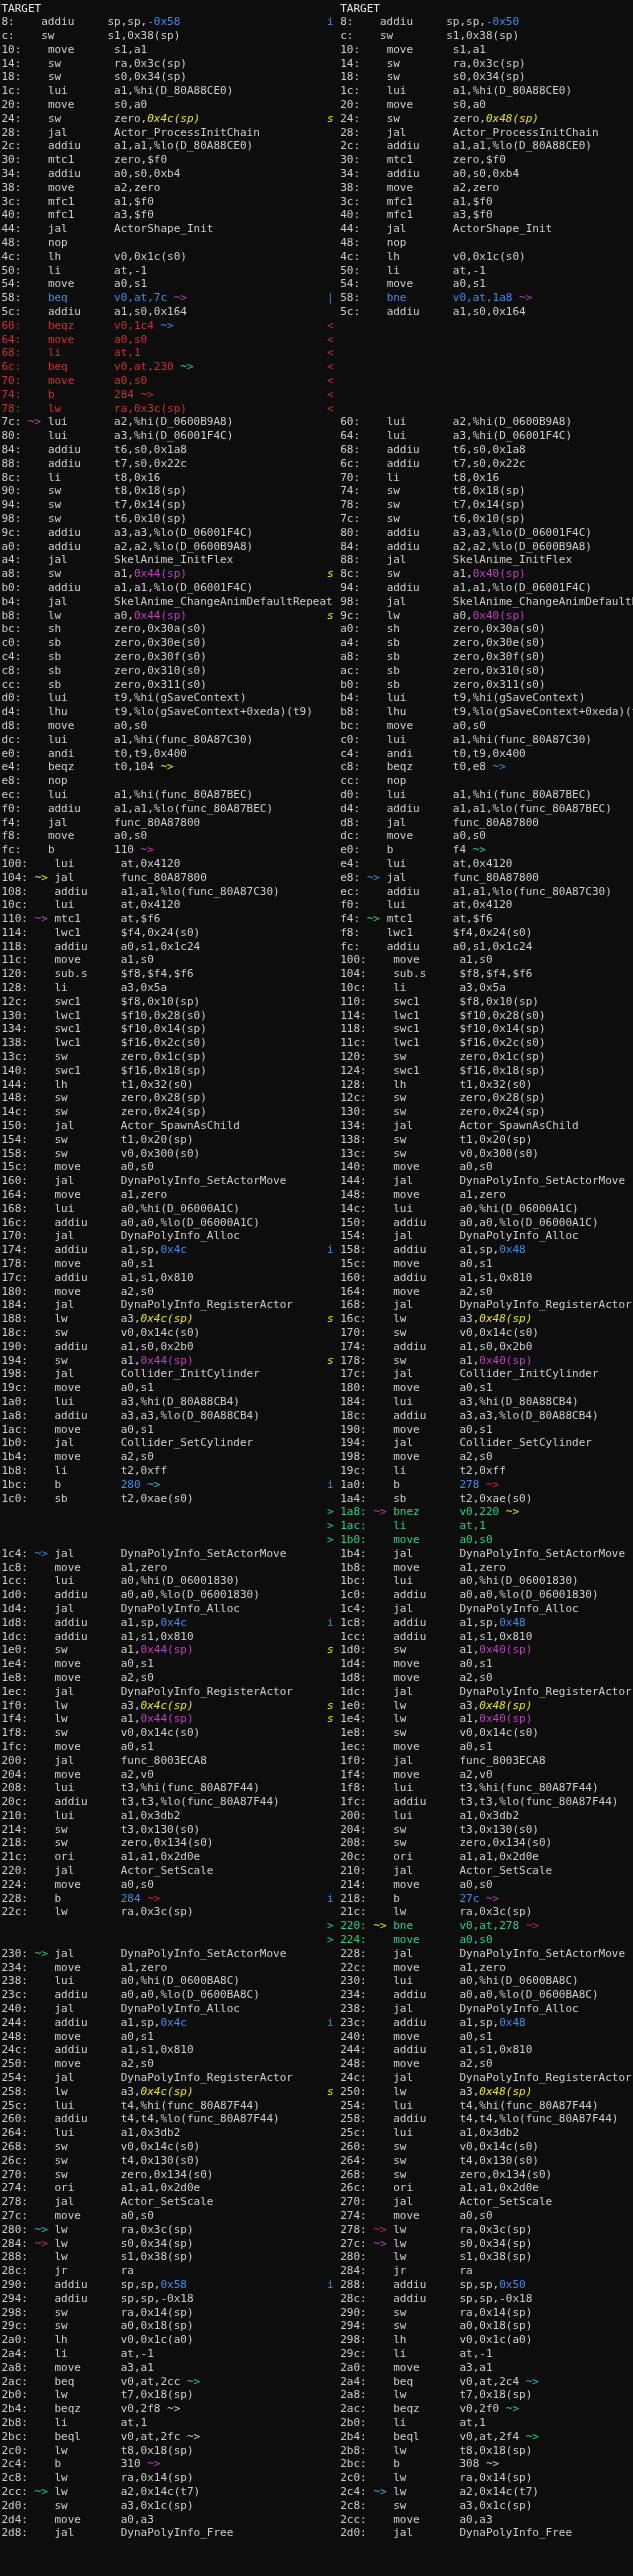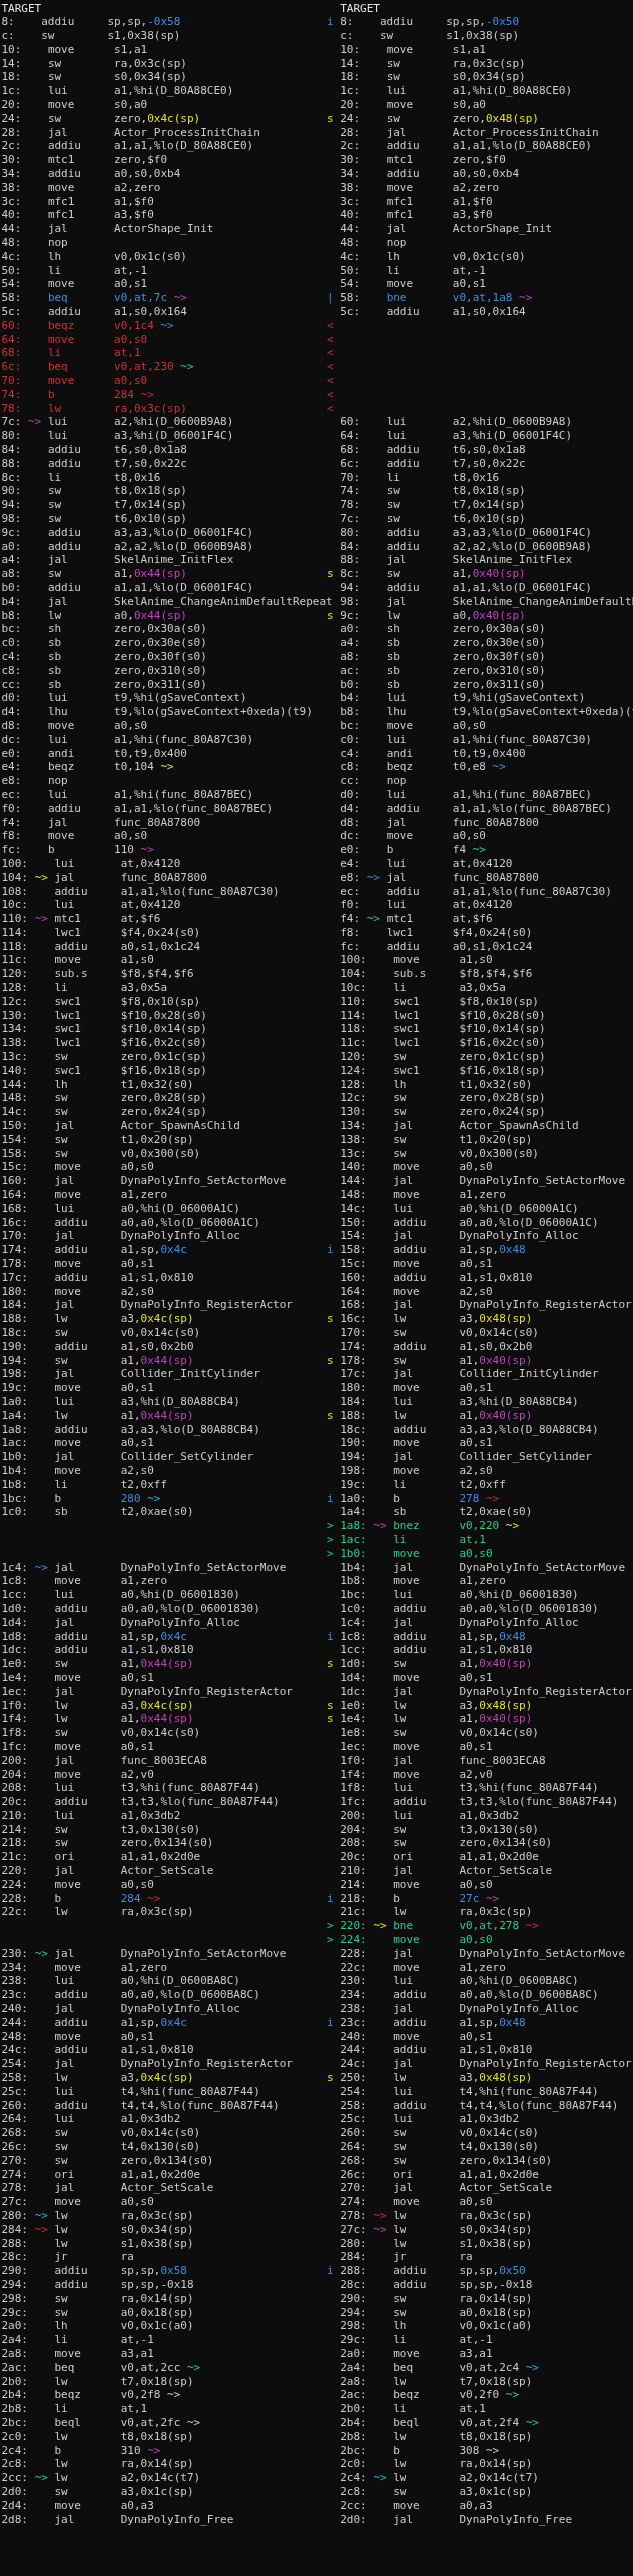--- a/index.html
+++ b/index.html
@@ -20,21 +20,21 @@
     height:13.8px;
     white-space:pre;
     color:#cccccc;
   }
   .lft{position:absolute;left:1.5px;top:0;white-space:pre;}
   .rt{position:absolute;left:327px;top:0;white-space:pre;}
   .hdr{color:#e6e6e6;}
   .c-r{color:#cd3131;}
   .c-g{color:#23d18b;}
   .c-b{color:#3b8eea;margin-top:8px;}
-  .c-y{color:#e5e510;}
+  .c-y{color:#e5e510;font-style:italic;}
   .c-m{color:#c33fc3;}
   .c-c{color:#29b8db;}
 </style>
 </head>
 <body>
 
 <div id="diff">
   <div class="row">
     <span class="lft hdr">TARGET</span>
     <span class="rt hdr">  <span>TARGET</span></span>
@@ -134,40 +134,40 @@
       <div class="row"><span class="lft"><span>17c: </span><span>   </span><span>addiu     </span><span>a1,s1,0x810</span></span><span class="rt"><span>  </span><span>160: </span><span>   </span><span>addiu     </span><span>a1,s1,0x810</span></span></div>
       <div class="row"><span class="lft"><span>180: </span><span>   </span><span>move      </span><span>a2,s0</span></span><span class="rt"><span>  </span><span>164: </span><span>   </span><span>move      </span><span>a2,s0</span></span></div>
       <div class="row"><span class="lft"><span>184: </span><span>   </span><span>jal       </span><span>DynaPolyInfo_RegisterActor</span></span><span class="rt"><span>  </span><span>168: </span><span>   </span><span>jal       </span><span>DynaPolyInfo_RegisterActor</span></span></div>
       <div class="row"><span class="lft"><span>188: </span><span>   </span><span>lw        </span><span>a3,</span><span class="c-y">0x4c(sp)</span></span><span class="rt"><span class="c-y">s </span><span>16c: </span><span>   </span><span>lw        </span><span>a3,</span><span class="c-y">0x48(sp)</span></span></div>
       <div class="row"><span class="lft"><span>18c: </span><span>   </span><span>sw        </span><span>v0,0x14c(s0)</span></span><span class="rt"><span>  </span><span>170: </span><span>   </span><span>sw        </span><span>v0,0x14c(s0)</span></span></div>
       <div class="row"><span class="lft"><span>190: </span><span>   </span><span>addiu     </span><span>a1,s0,0x2b0</span></span><span class="rt"><span>  </span><span>174: </span><span>   </span><span>addiu     </span><span>a1,s0,0x2b0</span></span></div>
       <div class="row"><span class="lft"><span>194: </span><span>   </span><span>sw        </span><span>a1,</span><span class="c-m">0x44(sp)</span></span><span class="rt"><span class="c-y">s </span><span>178: </span><span>   </span><span>sw        </span><span>a1,</span><span class="c-m">0x40(sp)</span></span></div>
       <div class="row"><span class="lft"><span>198: </span><span>   </span><span>jal       </span><span>Collider_InitCylinder</span></span><span class="rt"><span>  </span><span>17c: </span><span>   </span><span>jal       </span><span>Collider_InitCylinder</span></span></div>
       <div class="row"><span class="lft"><span>19c: </span><span>   </span><span>move      </span><span>a0,s1</span></span><span class="rt"><span>  </span><span>180: </span><span>   </span><span>move      </span><span>a0,s1</span></span></div>
       <div class="row"><span class="lft"><span>1a0: </span><span>   </span><span>lui       </span><span>a3,%hi(D_80A88CB4)</span></span><span class="rt"><span>  </span><span>184: </span><span>   </span><span>lui       </span><span>a3,%hi(D_80A88CB4)</span></span></div>
-      <div class="row"><span class="lft"><span>1a4: </span><span>   </span><span>lw        </span><span>a1,</span><span class="c-m">0x44(sp)</span></span><span class="rt"><span class="c-y">s </span><span>188: </span><span>   </span><span>lw        </span><span>a1,</span><span class="c-m">0x40(sp)</span></span></div>
       <div class="row"><span class="lft"><span>1a8: </span><span>   </span><span>addiu     </span><span>a3,a3,%lo(D_80A88CB4)</span></span><span class="rt"><span>  </span><span>18c: </span><span>   </span><span>addiu     </span><span>a3,a3,%lo(D_80A88CB4)</span></span></div>
       <div class="row"><span class="lft"><span>1ac: </span><span>   </span><span>move      </span><span>a0,s1</span></span><span class="rt"><span>  </span><span>190: </span><span>   </span><span>move      </span><span>a0,s1</span></span></div>
       <div class="row"><span class="lft"><span>1b0: </span><span>   </span><span>jal       </span><span>Collider_SetCylinder</span></span><span class="rt"><span>  </span><span>194: </span><span>   </span><span>jal       </span><span>Collider_SetCylinder</span></span></div>
       <div class="row"><span class="lft"><span>1b4: </span><span>   </span><span>move      </span><span>a2,s0</span></span><span class="rt"><span>  </span><span>198: </span><span>   </span><span>move      </span><span>a2,s0</span></span></div>
       <div class="row"><span class="lft"><span>1b8: </span><span>   </span><span>li        </span><span>t2,0xff</span></span><span class="rt"><span>  </span><span>19c: </span><span>   </span><span>li        </span><span>t2,0xff</span></span></div>
       <div class="row"><span class="lft"><span>1bc: </span><span>   </span><span>b         </span><span class="c-b">280</span><span class="c-c"> ~&gt;</span></span><span class="rt"><span class="c-b">i </span><span>1a0: </span><span>   </span><span>b         </span><span class="c-b">278</span><span class="c-r"> ~&gt;</span></span></div>
       <div class="row"><span class="lft"><span>1c0: </span><span>   </span><span>sb        </span><span>t2,0xae(s0)</span></span><span class="rt"><span>  </span><span>1a4: </span><span>   </span><span>sb        </span><span>t2,0xae(s0)</span></span></div>
       <div class="row"><span class="lft"></span><span class="rt"><span class="c-g">&gt; </span><span class="c-g">1a8: </span><span class="c-m">~&gt; </span><span class="c-g">bnez      </span><span class="c-g">v0,220</span><span class="c-y"> ~&gt;</span></span></div>
       <div class="row"><span class="lft"></span><span class="rt"><span class="c-g">&gt; </span><span class="c-g">1ac: </span><span>   </span><span class="c-g">li        </span><span class="c-g">at,1</span></span></div>
       <div class="row"><span class="lft"></span><span class="rt"><span class="c-g">&gt; </span><span class="c-g">1b0: </span><span>   </span><span class="c-g">move      </span><span class="c-g">a0,s0</span></span></div>
       <div class="row"><span class="lft"><span>1c4: </span><span class="c-b">~&gt; </span><span>jal       </span><span>DynaPolyInfo_SetActorMove</span></span><span class="rt"><span>  </span><span>1b4: </span><span>   </span><span>jal       </span><span>DynaPolyInfo_SetActorMove</span></span></div>
       <div class="row"><span class="lft"><span>1c8: </span><span>   </span><span>move      </span><span>a1,zero</span></span><span class="rt"><span>  </span><span>1b8: </span><span>   </span><span>move      </span><span>a1,zero</span></span></div>
       <div class="row"><span class="lft"><span>1cc: </span><span>   </span><span>lui       </span><span>a0,%hi(D_06001830)</span></span><span class="rt"><span>  </span><span>1bc: </span><span>   </span><span>lui       </span><span>a0,%hi(D_06001830)</span></span></div>
       <div class="row"><span class="lft"><span>1d0: </span><span>   </span><span>addiu     </span><span>a0,a0,%lo(D_06001830)</span></span><span class="rt"><span>  </span><span>1c0: </span><span>   </span><span>addiu     </span><span>a0,a0,%lo(D_06001830)</span></span></div>
       <div class="row"><span class="lft"><span>1d4: </span><span>   </span><span>jal       </span><span>DynaPolyInfo_Alloc</span></span><span class="rt"><span>  </span><span>1c4: </span><span>   </span><span>jal       </span><span>DynaPolyInfo_Alloc</span></span></div>
       <div class="row"><span class="lft"><span>1d8: </span><span>   </span><span>addiu     </span><span>a1,sp,</span><span class="c-b">0x4c</span></span><span class="rt"><span class="c-b">i </span><span>1c8: </span><span>   </span><span>addiu     </span><span>a1,sp,</span><span class="c-b">0x48</span></span></div>
       <div class="row"><span class="lft"><span>1dc: </span><span>   </span><span>addiu     </span><span>a1,s1,0x810</span></span><span class="rt"><span>  </span><span>1cc: </span><span>   </span><span>addiu     </span><span>a1,s1,0x810</span></span></div>
       <div class="row"><span class="lft"><span>1e0: </span><span>   </span><span>sw        </span><span>a1,</span><span class="c-m">0x44(sp)</span></span><span class="rt"><span class="c-y">s </span><span>1d0: </span><span>   </span><span>sw        </span><span>a1,</span><span class="c-m">0x40(sp)</span></span></div>
       <div class="row"><span class="lft"><span>1e4: </span><span>   </span><span>move      </span><span>a0,s1</span></span><span class="rt"><span>  </span><span>1d4: </span><span>   </span><span>move      </span><span>a0,s1</span></span></div>
+      <div class="row"><span class="lft"><span>1e8: </span><span>   </span><span>move      </span><span>a2,s0</span></span><span class="rt"><span>  </span><span>1d8: </span><span>   </span><span>move      </span><span>a2,s0</span></span></div>
       <div class="row"><span class="lft"><span>1ec: </span><span>   </span><span>jal       </span><span>DynaPolyInfo_RegisterActor</span></span><span class="rt"><span>  </span><span>1dc: </span><span>   </span><span>jal       </span><span>DynaPolyInfo_RegisterActor</span></span></div>
       <div class="row"><span class="lft"><span>1f0: </span><span>   </span><span>lw        </span><span>a3,</span><span class="c-y">0x4c(sp)</span></span><span class="rt"><span class="c-y">s </span><span>1e0: </span><span>   </span><span>lw        </span><span>a3,</span><span class="c-y">0x48(sp)</span></span></div>
       <div class="row"><span class="lft"><span>1f4: </span><span>   </span><span>lw        </span><span>a1,</span><span class="c-m">0x44(sp)</span></span><span class="rt"><span class="c-y">s </span><span>1e4: </span><span>   </span><span>lw        </span><span>a1,</span><span class="c-m">0x40(sp)</span></span></div>
       <div class="row"><span class="lft"><span>1f8: </span><span>   </span><span>sw        </span><span>v0,0x14c(s0)</span></span><span class="rt"><span>  </span><span>1e8: </span><span>   </span><span>sw        </span><span>v0,0x14c(s0)</span></span></div>
       <div class="row"><span class="lft"><span>1fc: </span><span>   </span><span>move      </span><span>a0,s1</span></span><span class="rt"><span>  </span><span>1ec: </span><span>   </span><span>move      </span><span>a0,s1</span></span></div>
       <div class="row"><span class="lft"><span>200: </span><span>   </span><span>jal       </span><span>func_8003ECA8</span></span><span class="rt"><span>  </span><span>1f0: </span><span>   </span><span>jal       </span><span>func_8003ECA8</span></span></div>
       <div class="row"><span class="lft"><span>204: </span><span>   </span><span>move      </span><span>a2,v0</span></span><span class="rt"><span>  </span><span>1f4: </span><span>   </span><span>move      </span><span>a2,v0</span></span></div>
       <div class="row"><span class="lft"><span>208: </span><span>   </span><span>lui       </span><span>t3,%hi(func_80A87F44)</span></span><span class="rt"><span>  </span><span>1f8: </span><span>   </span><span>lui       </span><span>t3,%hi(func_80A87F44)</span></span></div>
       <div class="row"><span class="lft"><span>20c: </span><span>   </span><span>addiu     </span><span>t3,t3,%lo(func_80A87F44)</span></span><span class="rt"><span>  </span><span>1fc: </span><span>   </span><span>addiu     </span><span>t3,t3,%lo(func_80A87F44)</span></span></div>
       <div class="row"><span class="lft"><span>210: </span><span>   </span><span>lui       </span><span>a1,0x3db2</span></span><span class="rt"><span>  </span><span>200: </span><span>   </span><span>lui       </span><span>a1,0x3db2</span></span></div>
@@ -181,20 +181,21 @@
       <div class="row"><span class="lft"></span><span class="rt"><span class="c-g">&gt; </span><span class="c-g">220: </span><span class="c-y">~&gt; </span><span class="c-g">bne       </span><span class="c-g">v0,at,278</span><span class="c-r"> ~&gt;</span></span></div>
       <div class="row"><span class="lft"></span><span class="rt"><span class="c-g">&gt; </span><span class="c-g">224: </span><span>   </span><span class="c-g">move      </span><span class="c-g">a0,s0</span></span></div>
       <div class="row"><span class="lft"><span>230: </span><span class="c-g">~&gt; </span><span>jal       </span><span>DynaPolyInfo_SetActorMove</span></span><span class="rt"><span>  </span><span>228: </span><span>   </span><span>jal       </span><span>DynaPolyInfo_SetActorMove</span></span></div>
       <div class="row"><span class="lft"><span>234: </span><span>   </span><span>move      </span><span>a1,zero</span></span><span class="rt"><span>  </span><span>22c: </span><span>   </span><span>move      </span><span>a1,zero</span></span></div>
       <div class="row"><span class="lft"><span>238: </span><span>   </span><span>lui       </span><span>a0,%hi(D_0600BA8C)</span></span><span class="rt"><span>  </span><span>230: </span><span>   </span><span>lui       </span><span>a0,%hi(D_0600BA8C)</span></span></div>
       <div class="row"><span class="lft"><span>23c: </span><span>   </span><span>addiu     </span><span>a0,a0,%lo(D_0600BA8C)</span></span><span class="rt"><span>  </span><span>234: </span><span>   </span><span>addiu     </span><span>a0,a0,%lo(D_0600BA8C)</span></span></div>
       <div class="row"><span class="lft"><span>240: </span><span>   </span><span>jal       </span><span>DynaPolyInfo_Alloc</span></span><span class="rt"><span>  </span><span>238: </span><span>   </span><span>jal       </span><span>DynaPolyInfo_Alloc</span></span></div>
       <div class="row"><span class="lft"><span>244: </span><span>   </span><span>addiu     </span><span>a1,sp,</span><span class="c-b">0x4c</span></span><span class="rt"><span class="c-b">i </span><span>23c: </span><span>   </span><span>addiu     </span><span>a1,sp,</span><span class="c-b">0x48</span></span></div>
       <div class="row"><span class="lft"><span>248: </span><span>   </span><span>move      </span><span>a0,s1</span></span><span class="rt"><span>  </span><span>240: </span><span>   </span><span>move      </span><span>a0,s1</span></span></div>
       <div class="row"><span class="lft"><span>24c: </span><span>   </span><span>addiu     </span><span>a1,s1,0x810</span></span><span class="rt"><span>  </span><span>244: </span><span>   </span><span>addiu     </span><span>a1,s1,0x810</span></span></div>
+      <div class="row"><span class="lft"><span>250: </span><span>   </span><span>move      </span><span>a2,s0</span></span><span class="rt"><span>  </span><span>248: </span><span>   </span><span>move      </span><span>a2,s0</span></span></div>
       <div class="row"><span class="lft"><span>254: </span><span>   </span><span>jal       </span><span>DynaPolyInfo_RegisterActor</span></span><span class="rt"><span>  </span><span>24c: </span><span>   </span><span>jal       </span><span>DynaPolyInfo_RegisterActor</span></span></div>
       <div class="row"><span class="lft"><span>258: </span><span>   </span><span>lw        </span><span>a3,</span><span class="c-y">0x4c(sp)</span></span><span class="rt"><span class="c-y">s </span><span>250: </span><span>   </span><span>lw        </span><span>a3,</span><span class="c-y">0x48(sp)</span></span></div>
       <div class="row"><span class="lft"><span>25c: </span><span>   </span><span>lui       </span><span>t4,%hi(func_80A87F44)</span></span><span class="rt"><span>  </span><span>254: </span><span>   </span><span>lui       </span><span>t4,%hi(func_80A87F44)</span></span></div>
       <div class="row"><span class="lft"><span>260: </span><span>   </span><span>addiu     </span><span>t4,t4,%lo(func_80A87F44)</span></span><span class="rt"><span>  </span><span>258: </span><span>   </span><span>addiu     </span><span>t4,t4,%lo(func_80A87F44)</span></span></div>
       <div class="row"><span class="lft"><span>264: </span><span>   </span><span>lui       </span><span>a1,0x3db2</span></span><span class="rt"><span>  </span><span>25c: </span><span>   </span><span>lui       </span><span>a1,0x3db2</span></span></div>
       <div class="row"><span class="lft"><span>268: </span><span>   </span><span>sw        </span><span>v0,0x14c(s0)</span></span><span class="rt"><span>  </span><span>260: </span><span>   </span><span>sw        </span><span>v0,0x14c(s0)</span></span></div>
       <div class="row"><span class="lft"><span>26c: </span><span>   </span><span>sw        </span><span>t4,0x130(s0)</span></span><span class="rt"><span>  </span><span>264: </span><span>   </span><span>sw        </span><span>t4,0x130(s0)</span></span></div>
       <div class="row"><span class="lft"><span>270: </span><span>   </span><span>sw        </span><span>zero,0x134(s0)</span></span><span class="rt"><span>  </span><span>268: </span><span>   </span><span>sw        </span><span>zero,0x134(s0)</span></span></div>
       <div class="row"><span class="lft"><span>274: </span><span>   </span><span>ori       </span><span>a1,a1,0x2d0e</span></span><span class="rt"><span>  </span><span>26c: </span><span>   </span><span>ori       </span><span>a1,a1,0x2d0e</span></span></div>
       <div class="row"><span class="lft"><span>278: </span><span>   </span><span>jal       </span><span>Actor_SetScale</span></span><span class="rt"><span>  </span><span>270: </span><span>   </span><span>jal       </span><span>Actor_SetScale</span></span></div>

